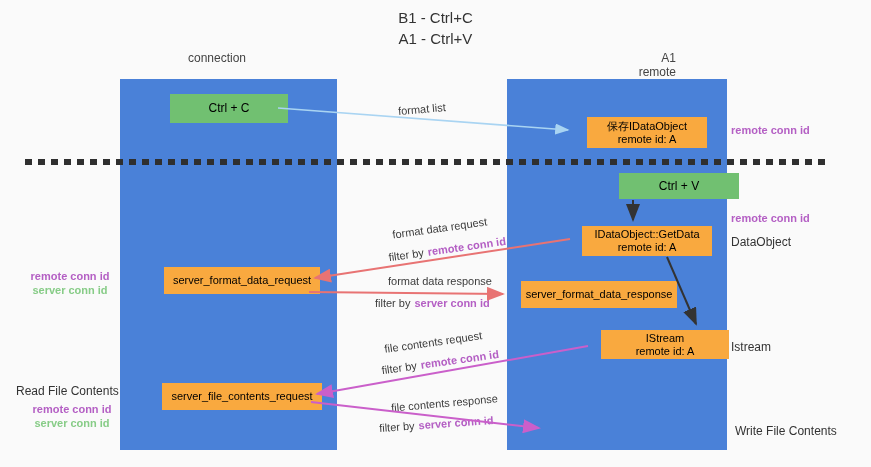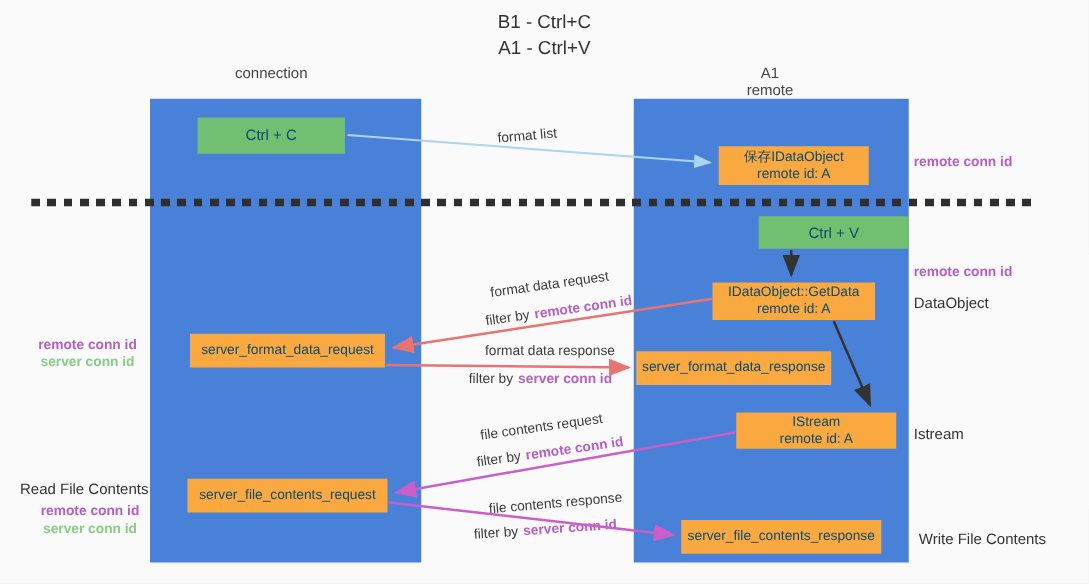--- a/index.html
+++ b/index.html
@@ -17,21 +17,21 @@
   .col-header {
     width: 120px; text-align: center; font-size: 12px; line-height: 14px; color: #444;
   }
   .lane { background: #4a81d8; }
   .dash-line {
     left: 25px; top: 159px; width: 806px; height: 6px;
     background: repeating-linear-gradient(90deg, #2f2f2f 0 7px, transparent 7px 13px);
   }
   .node {
     display: flex; flex-direction: column; align-items: center; justify-content: center;
-    color: #0c4a6e; text-align: center; font-size: 11px; line-height: 13px;
+    color: #000000; text-align: center; font-size: 11px; line-height: 13px; margin-left: 12px;
   }
   .green { background: #71c071; font-size: 12px; }
   .orange { background: #f9a93f; }
   .flowlbl { font-size: 11px; color: #3c3c3c; white-space: nowrap; display: flex; gap: 4px; }
   .purple { color: #b45fc4; font-weight: bold; }
   .greentx { color: #87cc87; font-weight: bold; }
   .sidelbl { font-size: 12px; color: #333; white-space: nowrap; }
   .sidebold { font-size: 11px; font-weight: bold; line-height: 14px; text-align: center; white-space: nowrap; }
   .r5 { transform: rotate(-5deg); }
   .r8 { transform: rotate(-8deg); }
@@ -44,21 +44,21 @@
 <div class="canvas">
 
   <div class="abs title">
     <div>B1 - Ctrl+C</div>
     <div>A1 - Ctrl+V</div>
   </div>
 
   <div class="abs col-header" style="left:157px; top:51px;">
     <div>connection</div>
   </div>
-  <div class="abs col-header" style="left:556px; top:51px;">
+  <div class="abs col-header" style="left:556px; top:51px;text-align:right;">
     <div>A1</div>
     <div>remote</div>
   </div>
 
   <div class="abs lane" style="left:120px; top:79px; width:217px; height:371px;"></div>
   <div class="abs lane" style="left:507px; top:79px; width:220px; height:371px;"></div>
 
   <div class="abs dash-line"></div>
 
   <div class="abs node green" style="left:158px; top:94px; width:118px; height:29px;">
@@ -89,23 +89,20 @@
 
   <div class="abs node orange" style="left:589px; top:330px; width:128px; height:29px;">
     <div>IStream</div>
     <div>remote id: A</div>
   </div>
 
   <div class="abs node orange" style="left:150px; top:383px; width:160px; height:27px;">
     <div>server_file_contents_request</div>
   </div>
 
-  <div class="abs node orange" style="left:545px; top:416px; width:160px; height:27px;">
-    <div>server_file_contents_response</div>
-  </div>
 
   <div class="abs flowlbl r5" style="left:398px; top:103px;">
     <span>format list</span>
   </div>
 
   <div class="abs flowlbl r8" style="left:392px; top:222px;">
     <span>format data request</span>
   </div>
   <div class="abs flowlbl r8" style="left:388px; top:243px;">
     <span>filter by</span>

